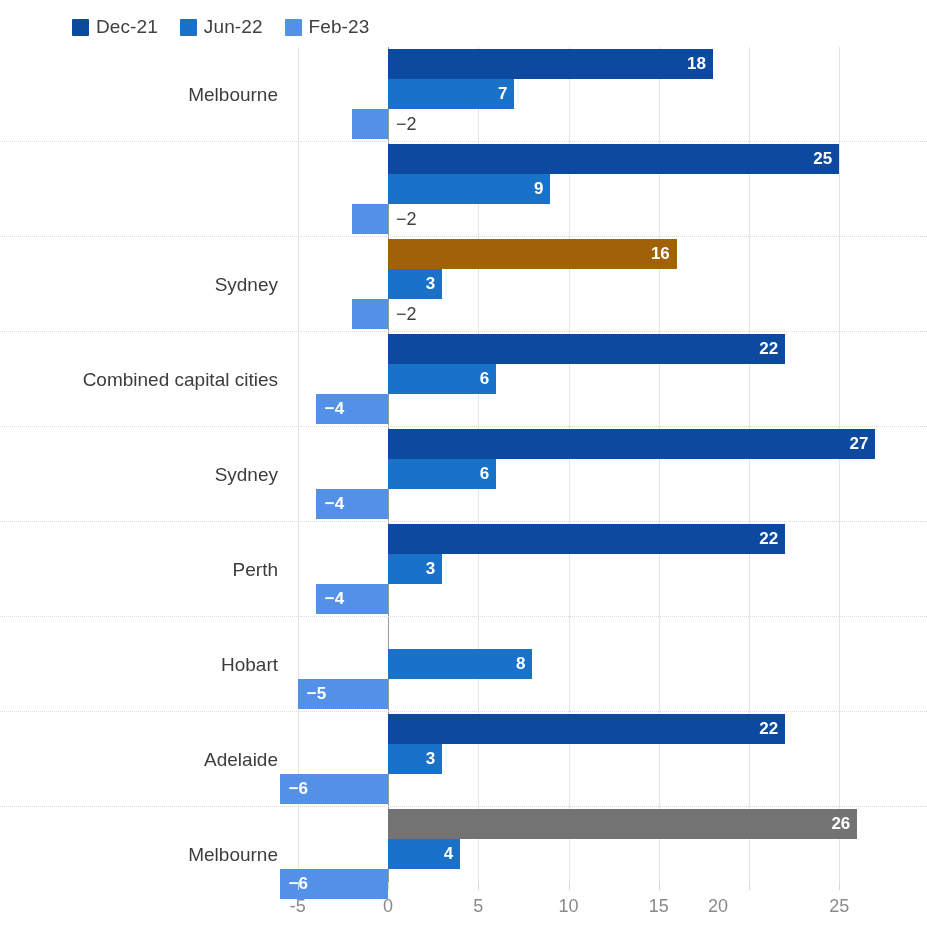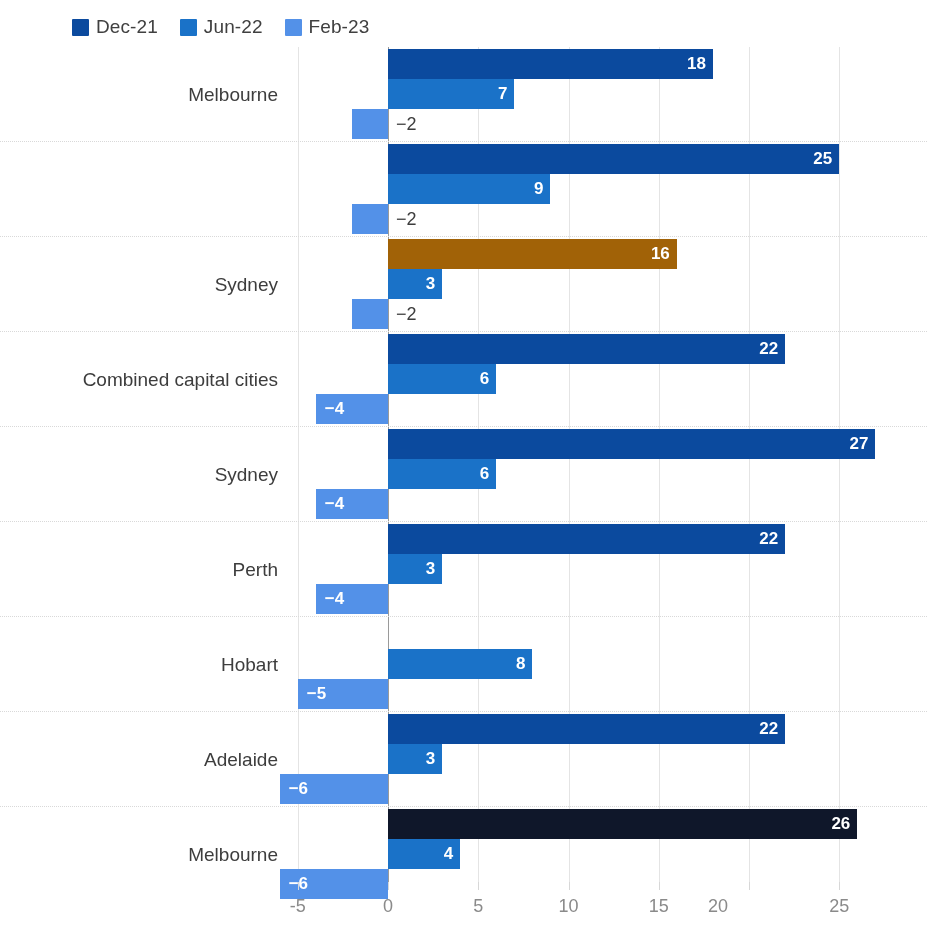--- a/index.html
+++ b/index.html
@@ -313,21 +313,21 @@
               <span class="bar-val inside-right">3</span>
             </div>
             <div class="bar s2" style="background: rgb(83, 145, 232); left: 279.7px; width: 108.3px;">
               <span class="bar-val inside-left">−6</span>
             </div>
           </div>
         </div>
         <div class="row">
           <div class="row-label">Melbourne</div>
           <div class="bars">
-            <div class="bar s0" style="background: #0f172a; left: 388px; width: 469.3px;">
+            <div class="bar s0" style="background: #737373; left: 388px; width: 469.3px;">
               <span class="bar-val inside-right">26</span>
             </div>
             <div class="bar s1" style="background: rgb(26, 114, 200); left: 388px; width: 72.2px;">
               <span class="bar-val inside-right">4</span>
             </div>
             <div class="bar s2" style="background: rgb(83, 145, 232); left: 279.7px; width: 108.3px;">
               <span class="bar-val inside-left">−6</span>
             </div>
           </div>
         </div>

